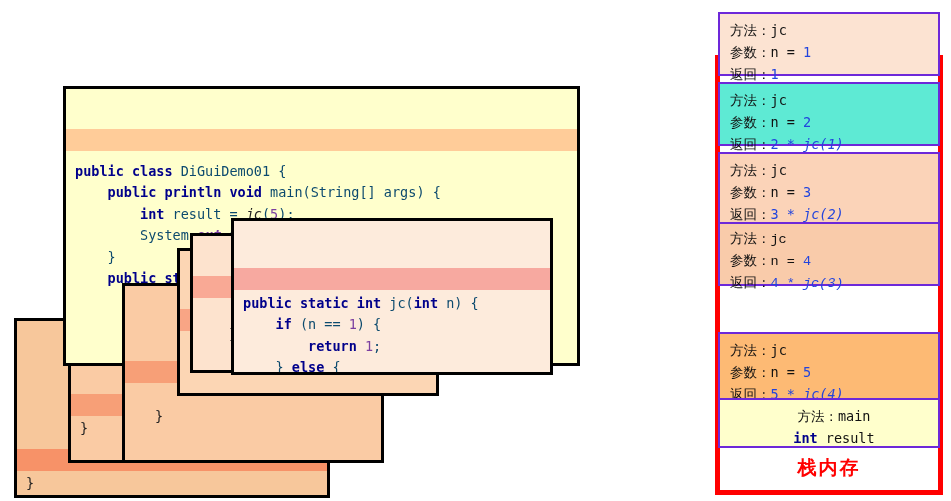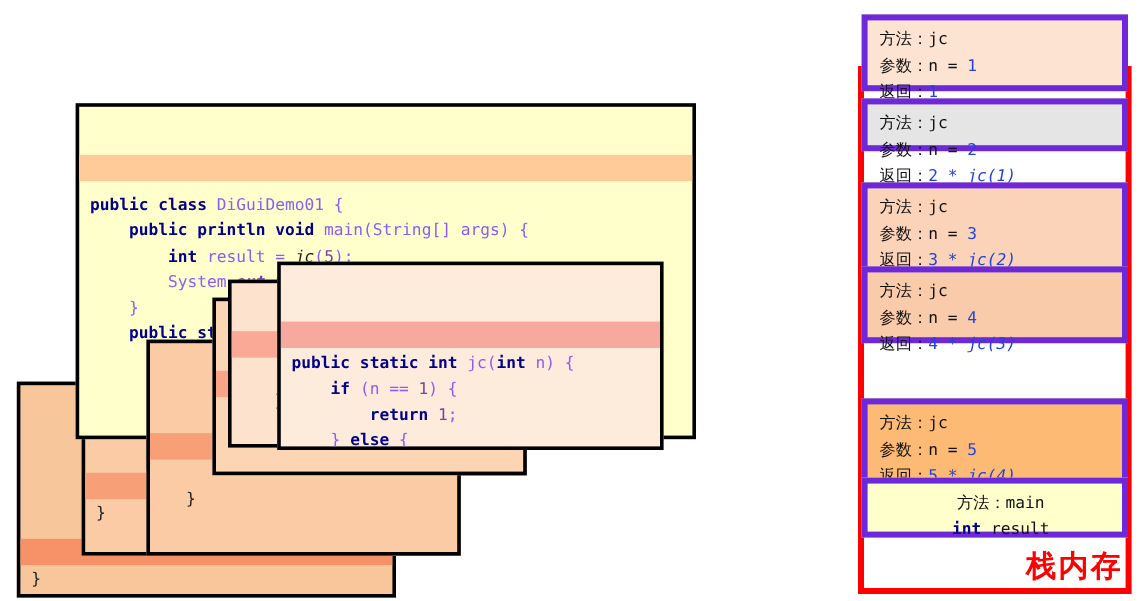--- a/index.html
+++ b/index.html
@@ -26,57 +26,57 @@
     color:#202020;
   }
   .code-card .pad{padding:7px 0 7px 9px;}
 
   
   .kw{color:#00008B;font-weight:bold;}
   .num{color:#7B3FA0;}
   .str{color:#008000;font-weight:bold;}
   .fn{color:#202020;font-style:italic;}
   .fld{color:#7B3FA0;font-weight:bold;font-style:italic;}
-  .pl{color:#8b5cf6;}
+  .pl{color:#0c4a6e;}
 
   
   .stack-panel{
     position:absolute;
     left:715px;top:55px;
     width:228px;height:440px;
     background:#ffffff;
     border:5px solid #FF0000;
     box-sizing:border-box;
   }
   .frame{
     position:absolute;
     left:718px;
     width:222px;
-    border:5px solid #6d28d9;
+    border:2px solid #6d28d9;
     box-sizing:border-box;
     font-family:"DejaVu Sans Mono", monospace;
     font-size:13.5px;
     line-height:22px;
     color:#111111;
     padding:5px 0 5px 10px;
     white-space:pre;
   }
   .frame .val{color:#2244DD;}
   .frame .callf{color:#2244DD;font-style:italic;}
   .frame .kw{color:#00008B;font-weight:bold;}
 
   .stack-label{
     position:absolute;
     left:722px;
     width:214px;
-    text-align:right;
+    text-align:center;
     color:#FF0000;
     font-family:Liberation Sans, sans-serif;
     font-weight:bold;
-    font-size:25px;
+    font-size:19px;
     letter-spacing:2px;
   }
 </style>
 </head>
 <body>
 
 <div class="code-stack">
 
   <div class="code-card" id="c6" style="left:14px;top:318px;width:316px;height:180px;background:#F7C79B;">
     <div class="pad">
@@ -163,29 +163,29 @@
   </div>
 
 </div>
 
 <div class="stack-panel"></div>
 
 <div class="frame" style="top:12px;height:64px;background:#FCE3D2;"><span><span>方法：</span><span>jc</span></span>
 <span><span>参数：</span><span>n = </span><span class="val">1</span></span>
 <span><span>返回：</span><span class="val">1</span><span class="callf"></span></span></div>
 
-<div class="frame" style="top:82px;height:44px;background:#e5e5e5;"><span><span>方法：</span><span>jc</span></span>
+<div class="frame" style="top:82px;height:64px;background:#5eead4;"><span><span>方法：</span><span>jc</span></span>
 <span><span>参数：</span><span>n = </span><span class="val">2</span></span>
 <span><span>返回：</span><span class="val">2 * </span><span class="callf">jc(1)</span></span></div>
 
 <div class="frame" style="top:152px;height:80px;background:#FBD3B8;"><span><span>方法：</span><span>jc</span></span>
 <span><span>参数：</span><span>n = </span><span class="val">3</span></span>
 <span><span>返回：</span><span class="val">3 * </span><span class="callf">jc(2)</span></span></div>
 
-<div class="frame" style="top:222px;height:64px;background:#F9CBAA;"><span><span>方法：</span><span>jc</span></span>
+<div class="frame" style="top:222px;height:64px;background:#F9CBAA;font-family:Liberation Mono, monospace;"><span><span>方法：</span><span>jc</span></span>
 <span><span>参数：</span><span>n = </span><span class="val">4</span></span>
 <span><span>返回：</span><span class="val">4 * </span><span class="callf">jc(3)</span></span></div>
 
 <div class="frame" style="top:292px;height:76px;background:#fdba74;margin-top:40px;"><span><span>方法：</span><span>jc</span></span>
 <span><span>参数：</span><span>n = </span><span class="val">5</span></span>
 <span><span>返回：</span><span class="val">5 * </span><span class="callf">jc(4)</span></span></div>
 
 <div class="frame" style="top:398px;height:50px;background:#FFFFCC;text-align:center;"><span><span>方法：</span><span>main</span></span>
 <span><span class="kw">int</span><span> result</span></span></div>
 

